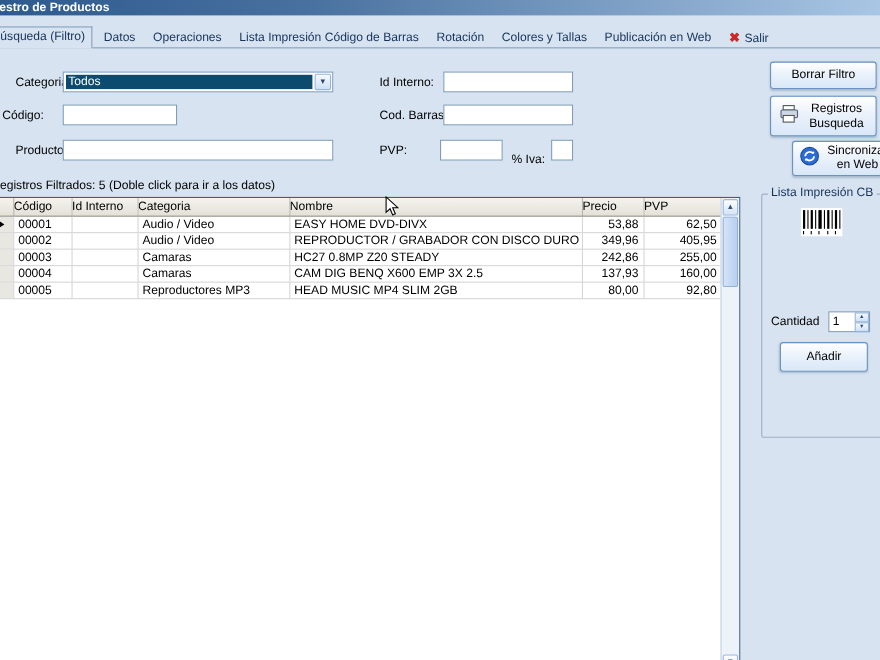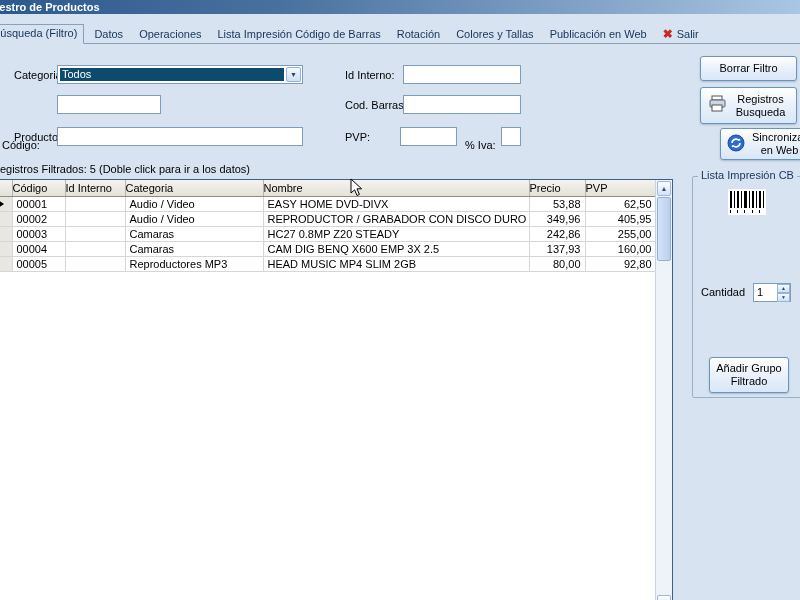--- a/index.html
+++ b/index.html
@@ -149,21 +149,21 @@
 
 <span class="lbl" style="left:14px;top:69px;">Categoria:</span>
 <div class="combo" style="left:57px;top:65px;width:246px;height:19px;">
   <div class="selval">Todos</div>
   <div class="drop">▼</div>
 </div>
 
 <span class="lbl" style="left:345px;top:69px;">Id Interno:</span>
 <input class="xp-input" style="left: 403px; top: 65px; width: 118px; height: 19px;" value="">
 
-<span class="lbl" style="left:2px;top:99px;margin-top:40px;">Código:</span>
+<span class="lbl" style="left:2px;top:99px;">Código:</span>
 <input class="xp-input" style="left: 57px; top: 95px; width: 104px; height: 19px;" value="">
 
 <span class="lbl" style="left:345px;top:99px;">Cod. Barras:</span>
 <input class="xp-input" style="left: 403px; top: 95px; width: 118px; height: 19px;" value="">
 
 <span class="lbl" style="left:14px;top:131px;">Producto:</span>
 <input class="xp-input" style="left: 57px; top: 127px; width: 246px; height: 19px;" value="">
 
 <span class="lbl" style="left:345px;top:131px;">PVP:</span>
 <input class="xp-input" style="left: 400px; top: 127px; width: 57px; height: 19px;" value="">
@@ -223,22 +223,22 @@
       </svg>
   </span>
   <span class="lbl" style="left:8px;top:109px;">Cantidad</span>
   <div class="spin">
     <span class="val">1</span>
     <div class="btns">
       <div class="sb">▲</div>
       <div class="sb">▼</div>
     </div>
   </div>
-  <div class="btn3" style="left:16px;top:180px;width:80px;height:36px;">
-    <span class="txt" style="width:66px;">Añadir Grupo Filtrado</span>
+  <div class="btn3" style="left:16px;top:134px;width:80px;height:27px;">
+    <span class="txt">Añadir</span>
   </div>
 </div>
 
 <div class="summary">Registros Filtrados: 5 (Doble click para ir a los datos)</div>
 
 <div class="gridwrap">
   <table class="grid">
     <colgroup>
       <col style="width:18px">
         <col style="width:53px">

